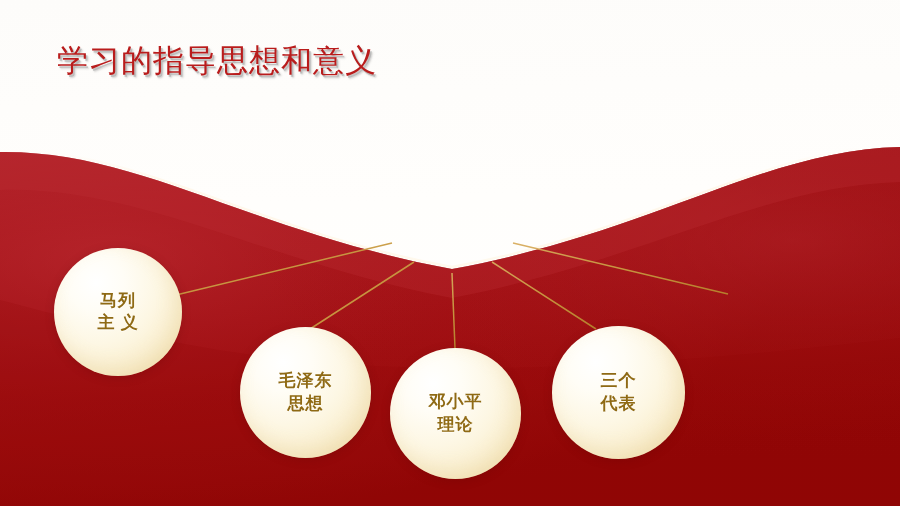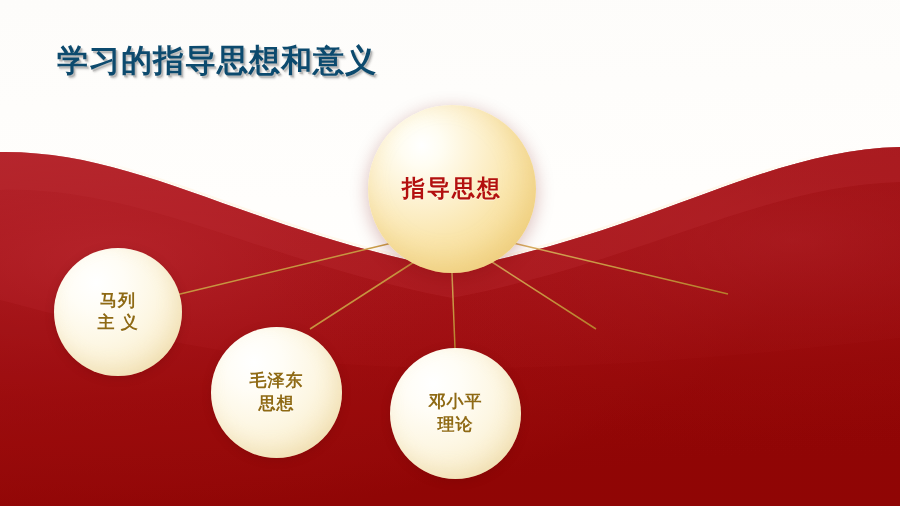--- a/index.html
+++ b/index.html
@@ -24,23 +24,23 @@
   .bg-wave{
     position:absolute; left:0; top:0;
     width:900px; height:506px;
   }
 
   
   .title{
     position:absolute;
     left:57px; top:40px;
     font-size:31px;
-    font-weight:bold;
+    font-weight:normal;
     letter-spacing:1px;
-    color:#0c4a6e;
+    color:#b91c1c;
     font-family:"DejaVu Serif","Liberation Serif",serif;
     text-shadow:1.5px 1.5px 0 rgba(160,160,160,.55), 2.5px 2.5px 2px rgba(120,120,120,.35);
     white-space:nowrap;
     z-index:6;
   }
 
   
   .connectors{
     position:absolute; left:0; top:0; width:900px; height:506px;
     z-index:3; pointer-events:none;
@@ -91,21 +91,21 @@
     color:#b3100f;
     font-weight:bold;
     font-size:23px;
     letter-spacing:2px;
     text-shadow:0 1px 0 rgba(255,250,235,.7);
   }
 
   
   #node-center{ left:368px; top:105px; width:168px; height:168px; }
   #node-0{ left:54px;  top:248px; width:128px; height:128px; }
-  #node-1{ left:211px; top:327px; width:131px; height:131px; }
+  #node-1{ left:240px; top:327px; width:131px; height:131px; }
   #node-2{ left:390px; top:348px; width:131px; height:131px;align-items:center; }
   #node-3{ left:552px; top:326px; width:133px; height:133px; }
   #node-4{ left:706px; top:247px; width:128px; height:128px; }
 </style>
 </head>
 <body>
 
 <div id="slide">
 
   <div class="bg-base"></div>
@@ -161,34 +161,35 @@
     </defs>
     <g stroke="url(#goldLine)" stroke-width="1.5" fill="none" opacity="0.95">
       <line x1="392" y1="243" x2="176" y2="295"></line>
       <line x1="414" y1="262" x2="310" y2="329"></line>
       <line x1="452" y1="273" x2="455" y2="348"></line>
       <line x1="492" y1="262" x2="596" y2="329"></line>
       <line x1="513" y1="243" x2="728" y2="294"></line>
     </g>
   </svg>
 
-  <div class="node center" id="node-center">
-    <span class="ln">指导思想</span>
-  </div>
 
   <div class="node sat" id="node-0">
     <span class="ln">马列</span>
     <span class="ln">主 义</span>
   </div>
 
   <div class="node sat" id="node-1">
     <span class="ln">毛泽东</span>
     <span class="ln">思想</span>
   </div>
 
   <div class="node sat" id="node-2">
     <span class="ln">邓小平</span>
     <span class="ln">理论</span>
   </div>
 
+  <div class="node sat" id="node-3">
+    <span class="ln">三个</span>
+    <span class="ln">代表</span>
+  </div>
 
 
 </div>
 
 </body></html>

